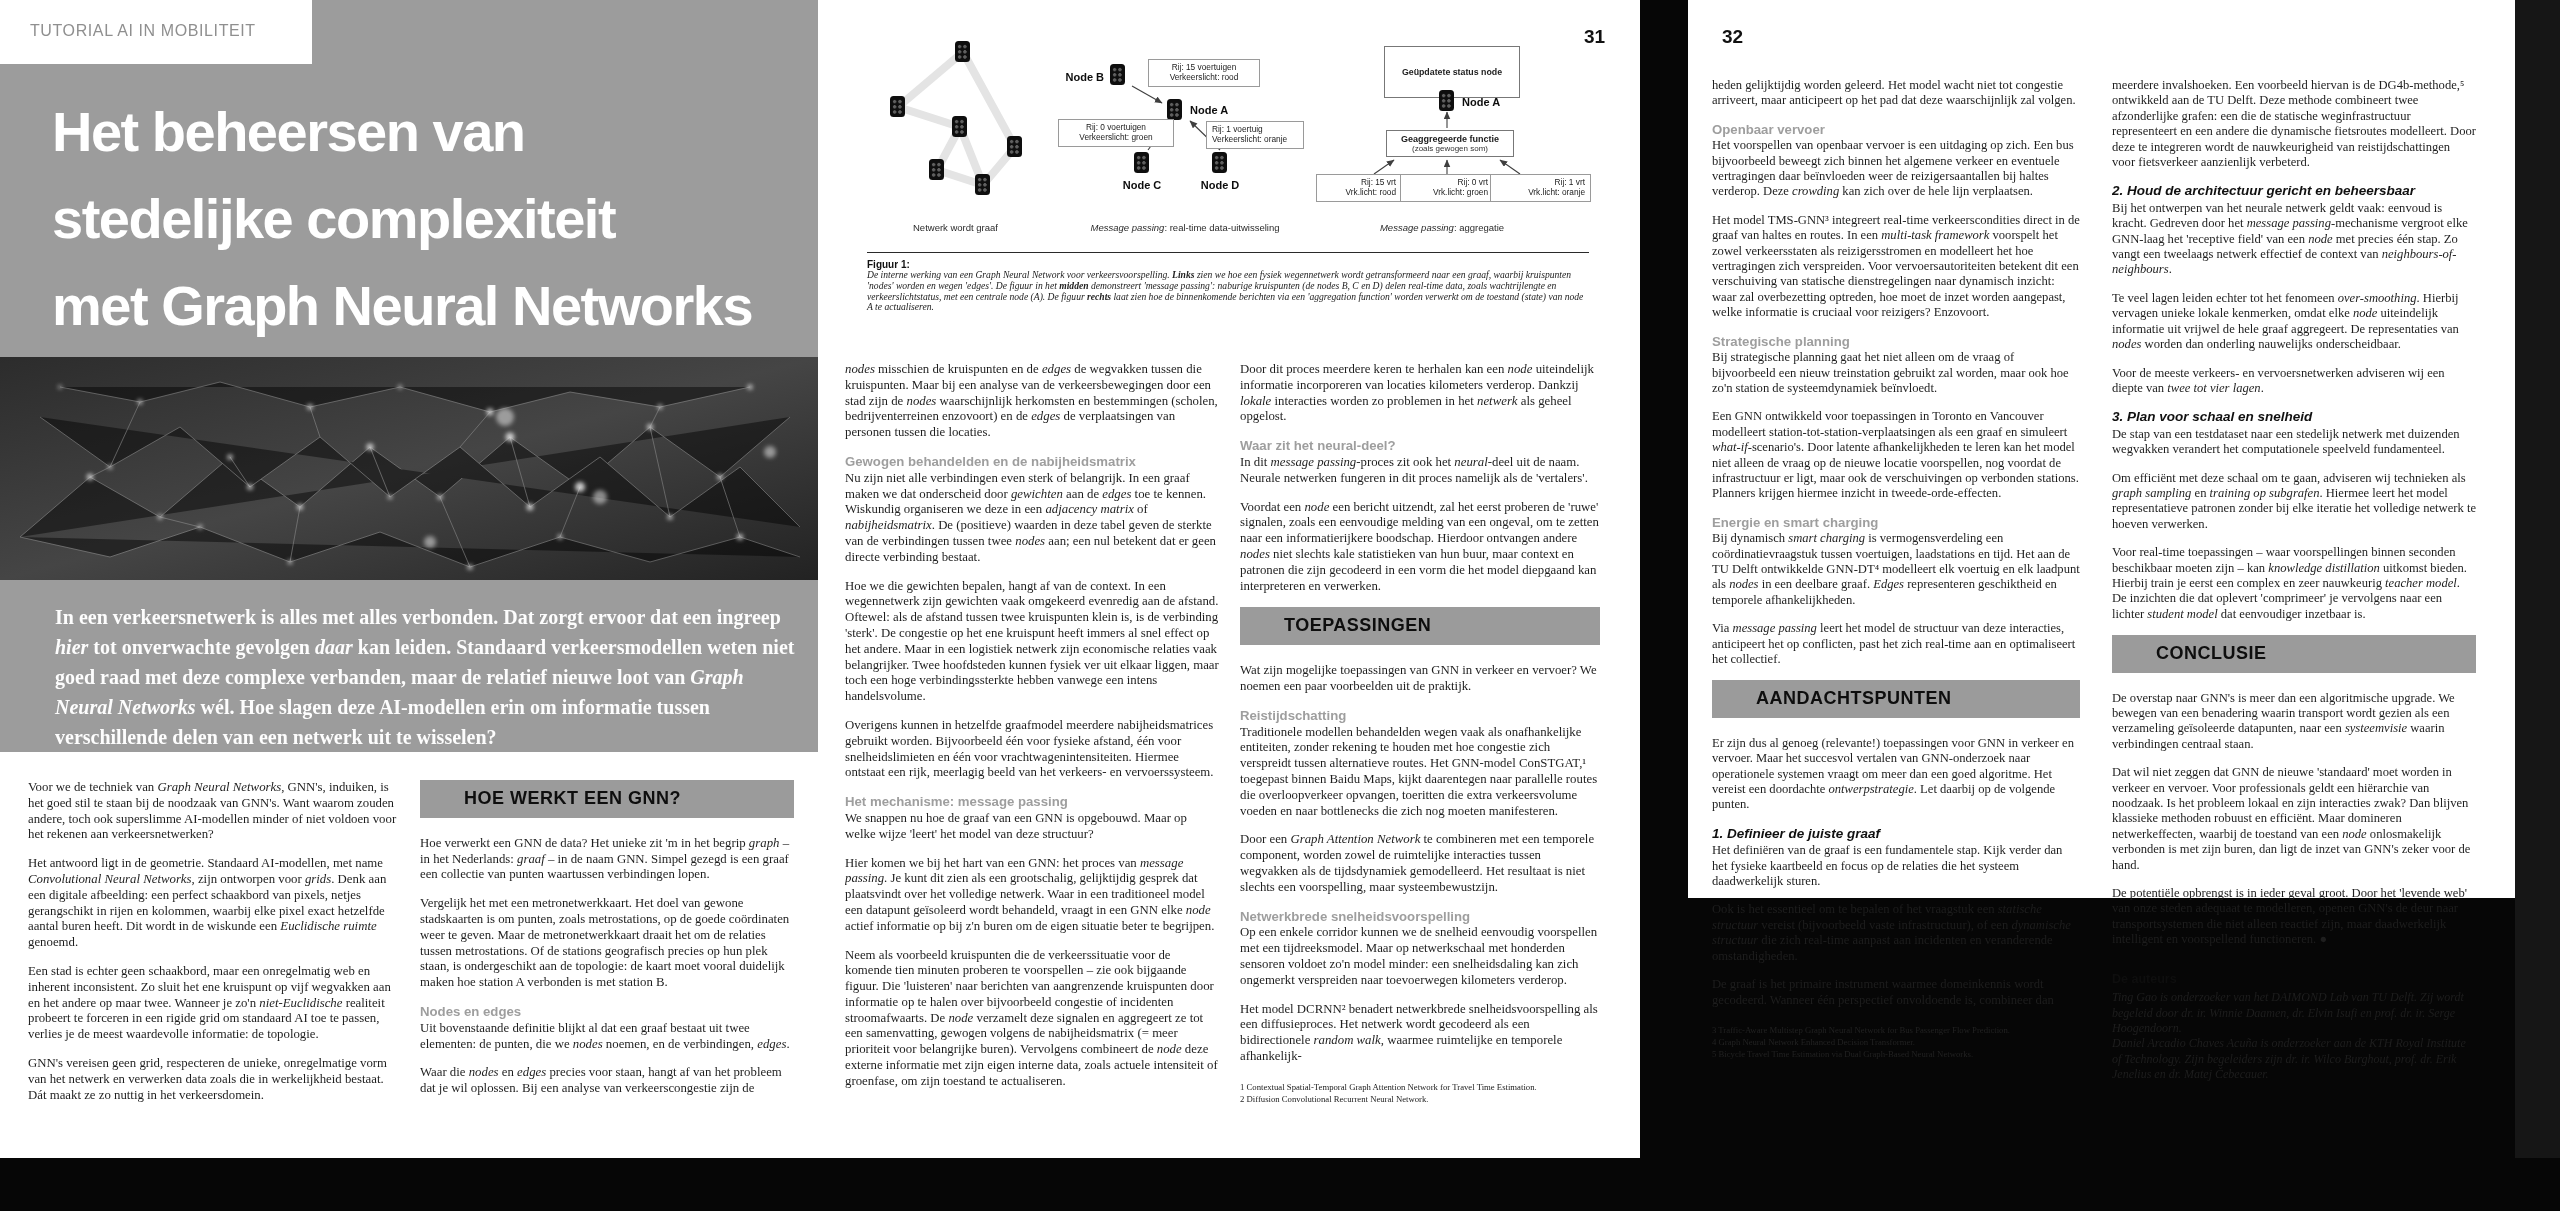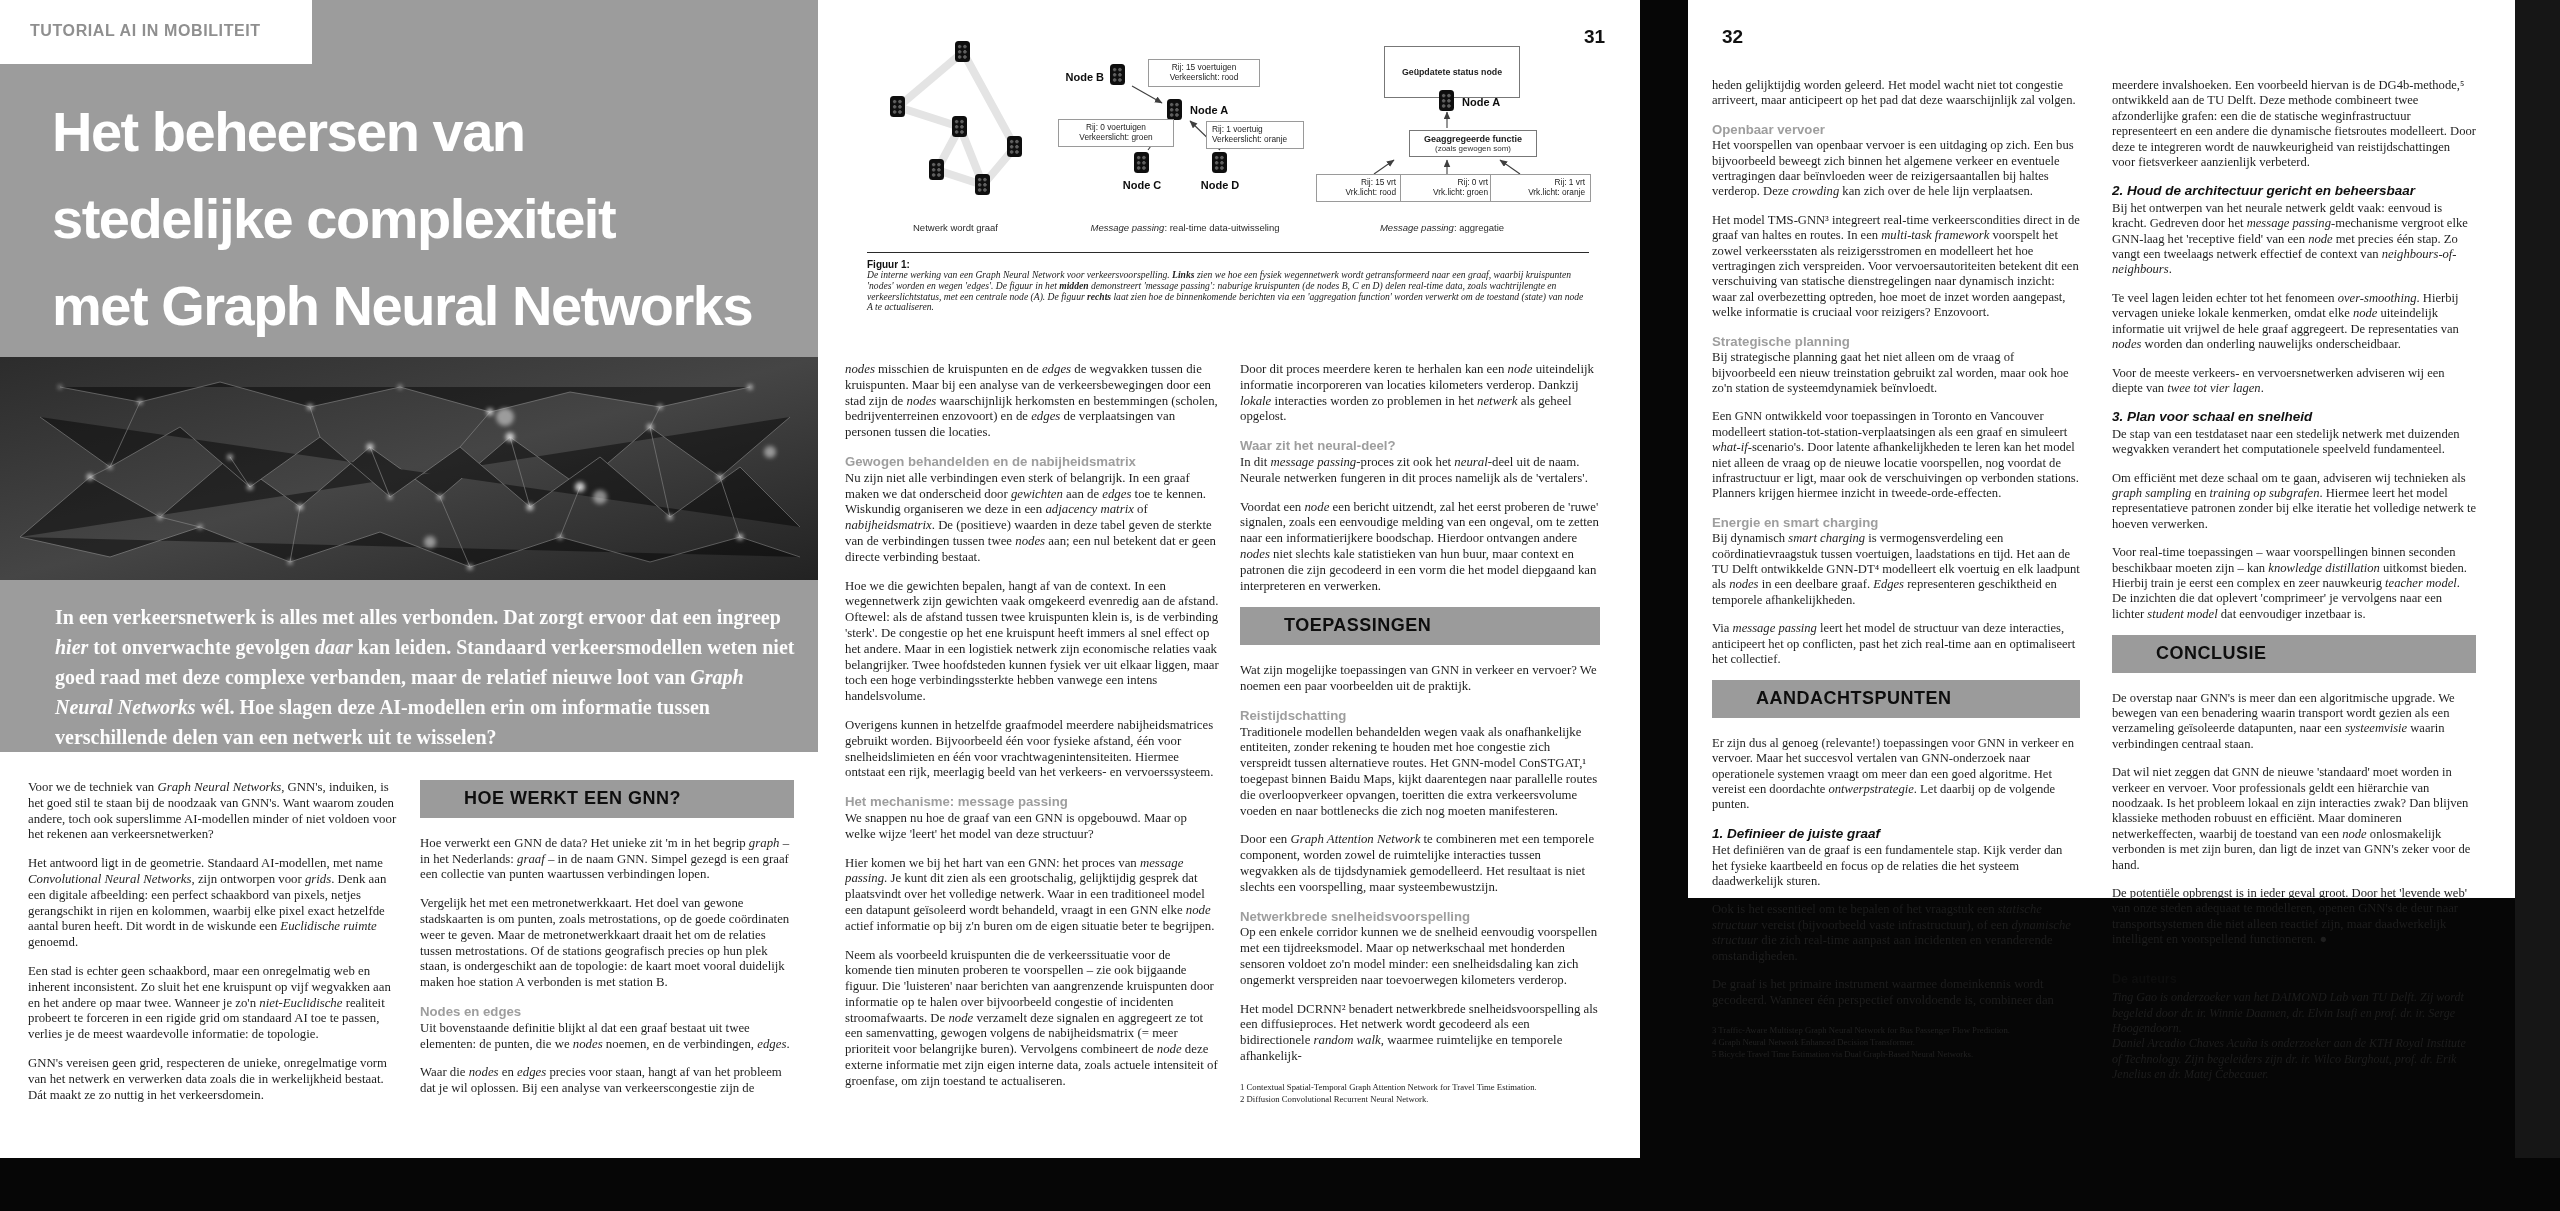--- a/index.html
+++ b/index.html
@@ -6,21 +6,21 @@
   #canvas{position:relative;width:2560px;height:1211px;background:#060606;overflow:hidden;
           font-family:"Liberation Serif",serif;color:#1e1e1e;}
   .card{position:absolute;background:#fff;}
   #card-left{left:0;top:0;width:1640px;height:1158px;}
   #card-right{left:1688px;top:0;width:827px;height:898px;}
   #right-shadow{position:absolute;left:2515px;top:0;width:45px;height:1158px;background:#161616;}
   
   #title-block{position:absolute;left:0;top:0;width:818px;height:752px;background:#9c9c9c;}
   #kicker-box{position:absolute;left:0;top:0;width:312px;height:64px;background:#fff;}
   #kicker{position:absolute;left:30px;top:22px;font-family:"Liberation Sans",sans-serif;
-          font-weight:700;font-size:16px;letter-spacing:.6px;color:#8f8f8f;text-align:right;}
+          font-weight:400;font-size:16px;letter-spacing:.6px;color:#8f8f8f;text-align:right;}
   #article-title{position:absolute;left:52px;top:88px;font-family:"Liberation Sans",sans-serif;
           font-weight:700;font-size:56px;line-height:87px;letter-spacing:-1.5px;color:#fff;}
   #hero-photo{position:absolute;left:0;top:357px;width:818px;height:223px;overflow:hidden;}
   #intro{position:absolute;left:55px;top:602px;width:745px;font-weight:700;
          font-size:20px;line-height:30px;color:#fdfdfd;}
   
   #figure{position:absolute;left:818px;top:0;width:822px;height:245px;
           font-family:"Liberation Sans",sans-serif;}
   #figure svg.wires{position:absolute;left:0;top:0;}
   .tl{position:absolute;width:15px;height:21px;background:#0e0e0e;border-radius:3.5px;}
@@ -190,21 +190,21 @@
       <div class="info-box" style="left:388px;top:121px;width:86px;text-align:left;">Rij: 1 voertuig
 Verkeerslicht: oranje</div>
       <div class="tl" style="left:316px;top:152px;"></div>
       <div class="node-label" style="left:294px;top:179px;width:60px;text-align:center;">Node C</div>
       <div class="tl" style="left:394px;top:152px;"></div>
       <div class="node-label" style="left:372px;top:179px;width:60px;text-align:center;">Node D</div>
 
       <div id="status-box" style="left:566px;top:46px;width:122px;">Geüpdatete status node</div>
       <div class="tl" style="left:621px;top:90px;"></div>
       <div class="node-label" style="left:644px;top:96px;">Node A</div>
-      <div id="agg-box" style="left:591px;top:130px;width:118px;">
+      <div id="agg-box" style="left:568px;top:130px;width:118px;">
         <div class="t1">Geaggregeerde functie</div>
         <div class="t2">(zoals gewogen som)</div>
       </div>
       <div class="info-box ra" style="left:498px;top:174px;width:74px;">Rij: 15 vrt
 Vrk.licht: rood</div>
       <div class="info-box ra" style="left:582px;top:174px;width:82px;">Rij: 0 vrt
 Vrk.licht: groen</div>
       <div class="info-box ra" style="left:672px;top:174px;width:86px;padding-left:8px;">Rij: 1 vrt
 Vrk.licht: oranje</div>
 

